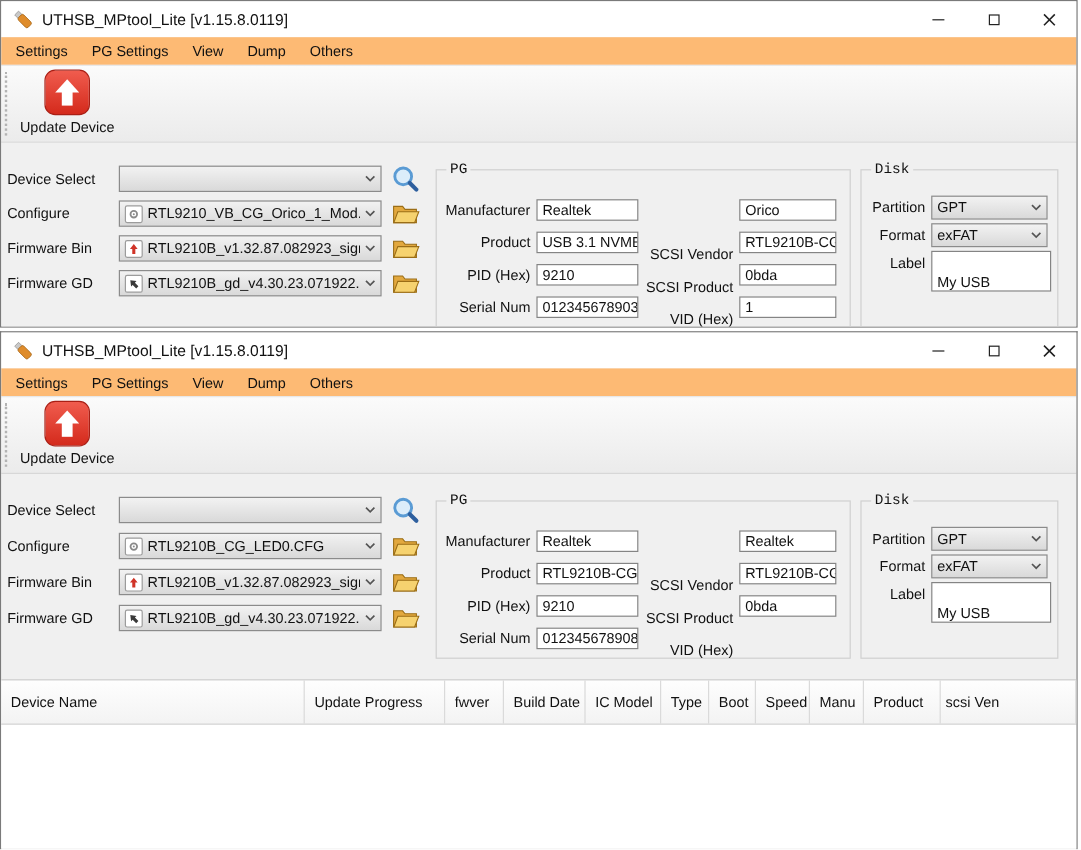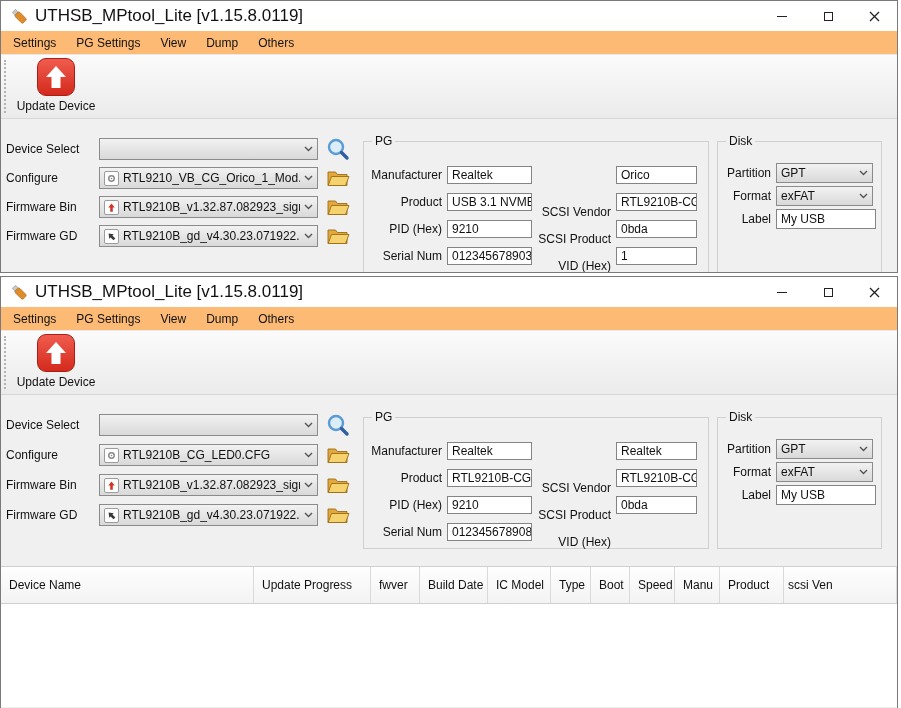--- a/index.html
+++ b/index.html
@@ -2,21 +2,21 @@
 <html><head>
 <meta charset="utf-8">
 <style>
   * { margin:0; padding:0; box-sizing:border-box; }
   html,body { width:901px; height:708px; background:#ffffff; font-family:"Liberation Sans","DejaVu Sans",sans-serif; color:#111; }
   .stage { position:relative; width:901px; height:708px; overflow:hidden; background:#fff; }
 
   .win { position:absolute; left:0; width:898px; background:#f0f0f0; border:1px solid #7a7a7a; overflow:hidden; }
   .titlebar { height:30px; background:#fff; display:flex; align-items:center; padding-left:8px; }
   .appicon { width:20px; height:20px; display:inline-flex; align-items:center; justify-content:center; }
-  .wtitle { font-size:17px; margin-left:6px; white-space:nowrap; }
+  .wtitle { font-size:13px; margin-left:6px; white-space:nowrap; }
   .wctrls { margin-left:auto; display:flex; height:30px; }
   .wbtn { width:46px; height:30px; display:flex; align-items:center; justify-content:center; cursor:default; }
   .ic-min { width:10px; height:0; border-top:1px solid #222; display:block; }
   .ic-max { width:9px; height:9px; border:1px solid #222; display:block; background:transparent; }
 
   .menubar { height:23px; background:#fdba74; display:flex; align-items:flex-end; padding-left:2px; }
   .mi { font-size:12px; padding:4px 10px; white-space:nowrap; }
 
   .toolbar { height:65px; background:linear-gradient(#fbfbfb,#ebebeb); border-top:1px solid #e8e8e8; border-bottom:1px solid #d7d7d7; position:relative; }
   .grip { position:absolute; left:3px; top:5px; bottom:5px; border-left:2px dotted #b3b3b3; }
@@ -30,33 +30,33 @@
   .body.tall { height:312px; }
 
   .rowlabel { position:absolute; left:5px; width:88px; height:22px; line-height:22px; font-size:12px; text-align:left; white-space:nowrap; }
   .combo { position:absolute; left:98px; width:219px; height:22px; display:flex; align-items:center; background:linear-gradient(#f2f2f2,#d9d9d9); border:1px solid #8b8b8b; padding:0 4px; }
   .combo-mini { width:15px; height:15px; background:#fff; border:1px solid #9c9c9c; border-radius:2px; display:inline-flex; align-items:center; justify-content:center; margin-right:4px; flex:none; }
   .combo-text { font-size:12px; white-space:nowrap; overflow:hidden; }
   .chev { margin-left:auto; padding-left:4px; flex:none; display:inline-flex; }
   .sidebtn { position:absolute; left:324px; width:26px; height:24px; display:flex; align-items:center; justify-content:center; }
 
   .group { position:absolute; top:22px; height:132px; border:1px solid #d0d0d0; }
-  .gtitle { position:absolute; top:-8px; left:8px; background:#f0f0f0; padding:0 3px; font-size:12px; }
+  .gtitle { position:absolute; top:-8px; left:8px; background:#f0f0f0; padding:0 3px; font-size:12px;font-family:Liberation Mono, monospace; }
   .pg { left:362px; width:346px; }
   .disk { left:716px; width:165px; }
   .flabel { position:absolute; font-size:12px; text-align:right; height:18px; line-height:18px; white-space:nowrap; }
   .fval { position:absolute; height:18px; line-height:16px; background:#fff; border:1px solid #848484; font-size:12px; padding:0 4px; white-space:nowrap; overflow:hidden; }
   .pg .lc { left:2px; width:76px; }
   .pg .vc { left:83px; width:85px; }
   .pg .lr { left:128px; width:119px;margin-top:37px; }
   .pg .vr { left:252px; width:81px; }
   .r1 { top:24px; } .r2 { top:51px; } .r3 { top:78px; } .r4 { top:105px; }
   .disk .dl { left:2px; width:51px; font-size:12px; position:absolute; text-align:right; height:20px; line-height:20px; }
   .disk .dcombo { position:absolute; left:58px; width:97px; height:20px; display:flex; align-items:center; background:linear-gradient(#f2f2f2,#d9d9d9); border:1px solid #8b8b8b; padding:0 4px; }
-  .disk .dval { position:absolute; left:58px; width:100px; height:20px; line-height:18px; background:#fff; border:1px solid #848484; font-size:12px; padding:0 4px; }
+  .disk .dval { position:absolute; left:58px; width:100px; height:20px; line-height:18px; background:#fff; border:1px solid #848484; font-size:12px; padding:16px 4px; }
   .dr1 { top:21px; } .dr2 { top:44px; } .dr3 { top:67px; }
 
   .tablehead { position:absolute; left:0; right:0; top:171px; height:38px; display:flex; background:linear-gradient(#fefefe,#f3f3f3); border-top:1px solid #cfcfcf; border-bottom:1px solid #cfcfcf; }
   .th { border-right:1px solid #dadada; display:flex; align-items:center; padding-left:8px; font-size:12px; line-height:14px; overflow:hidden; flex:none; }
   .tablebody { position:absolute; left:0; right:0; top:209px; bottom:0; background:#ffffff; }
 </style>
 </head>
 <body>
 
 <div class="stage">

